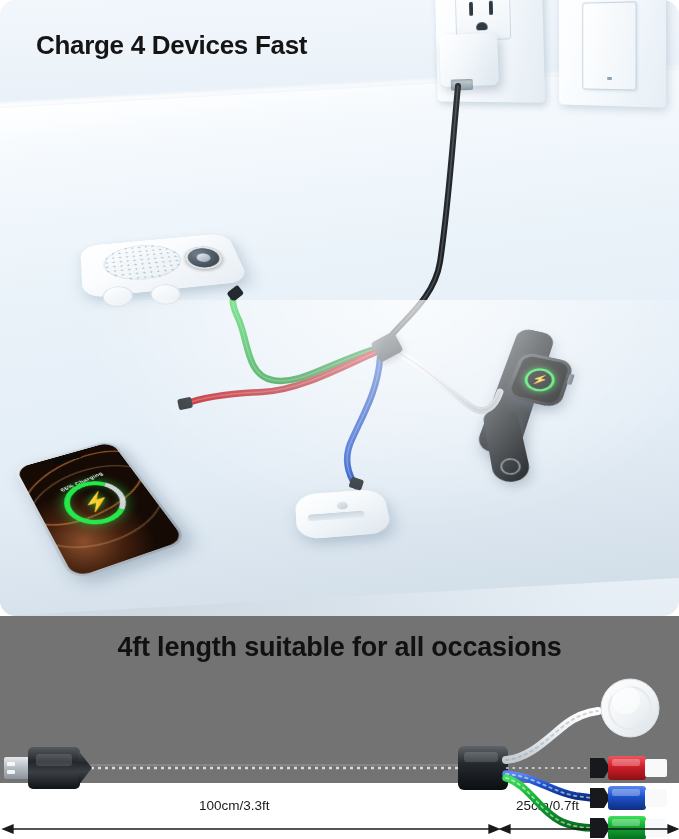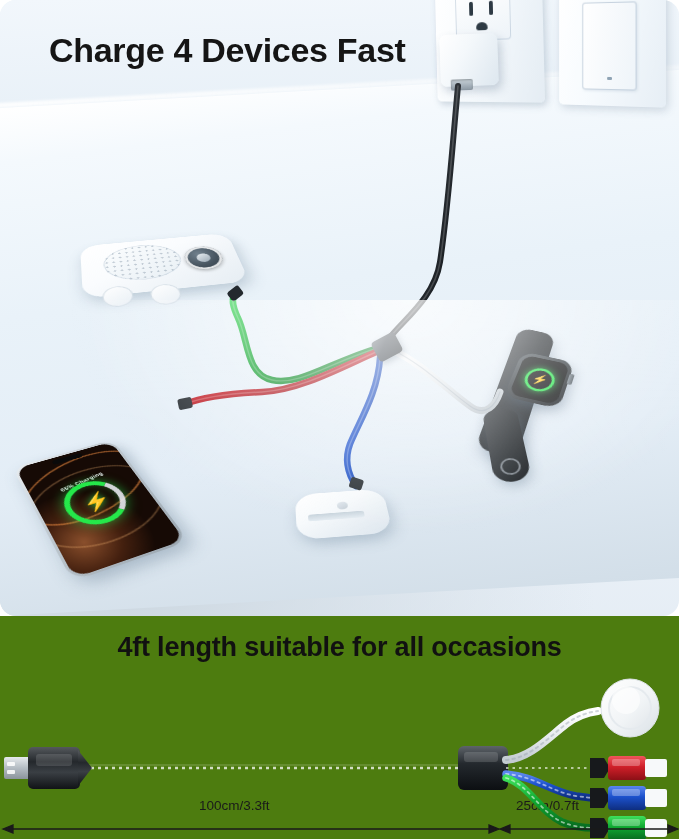--- a/index.html
+++ b/index.html
@@ -45,23 +45,23 @@
   }
   .desk-sheen {
     position: absolute; left: 0; top: 300px; width: 679px; height: 316px;
     background: radial-gradient(80% 120% at 60% 0%, rgba(255,255,255,.75), rgba(255,255,255,0) 62%);
     pointer-events: none;
   }
 
   
   .headline-top {
     position: absolute;
-    left: 49px; top: 28px;
+    left: 36px; top: 28px;
     width: 400px;
-    font-size: 34px;
+    font-size: 26px;
     font-weight: bold;
     line-height: 1.32;
     color: #151515;
     letter-spacing: -0.3px;
     z-index: 40;
   }
 
   
   .outlet-plate {
     position: absolute; left: 432px; top: -16px;
@@ -299,22 +299,22 @@
     width: 26px; height: 22px;
     background: linear-gradient(140deg,#6a737b 0%,#39414a 40%,#1d2429 100%);
     border-radius: 4px;
     box-shadow: 1px 3px 6px rgba(50,70,90,.4);
     transform: rotate(-28deg);
   }
 
   
   .bottom {
     position: absolute; left: 0; top: 616px;
-    width: 679px; height: 223px;
-    background: #4d7c0f;
+    width: 679px; height: 167px;
+    background: #737373;
   }
   .headline-bottom {
     position: absolute; left: 0; top: 16px;
     width: 679px; text-align: center;
     font-size: 27px; font-weight: bold; color: #111111;
     letter-spacing: -0.2px;
   }
   .dim-label {
     position: absolute;
     font-size: 13.5px; color: #1a1a1a;

